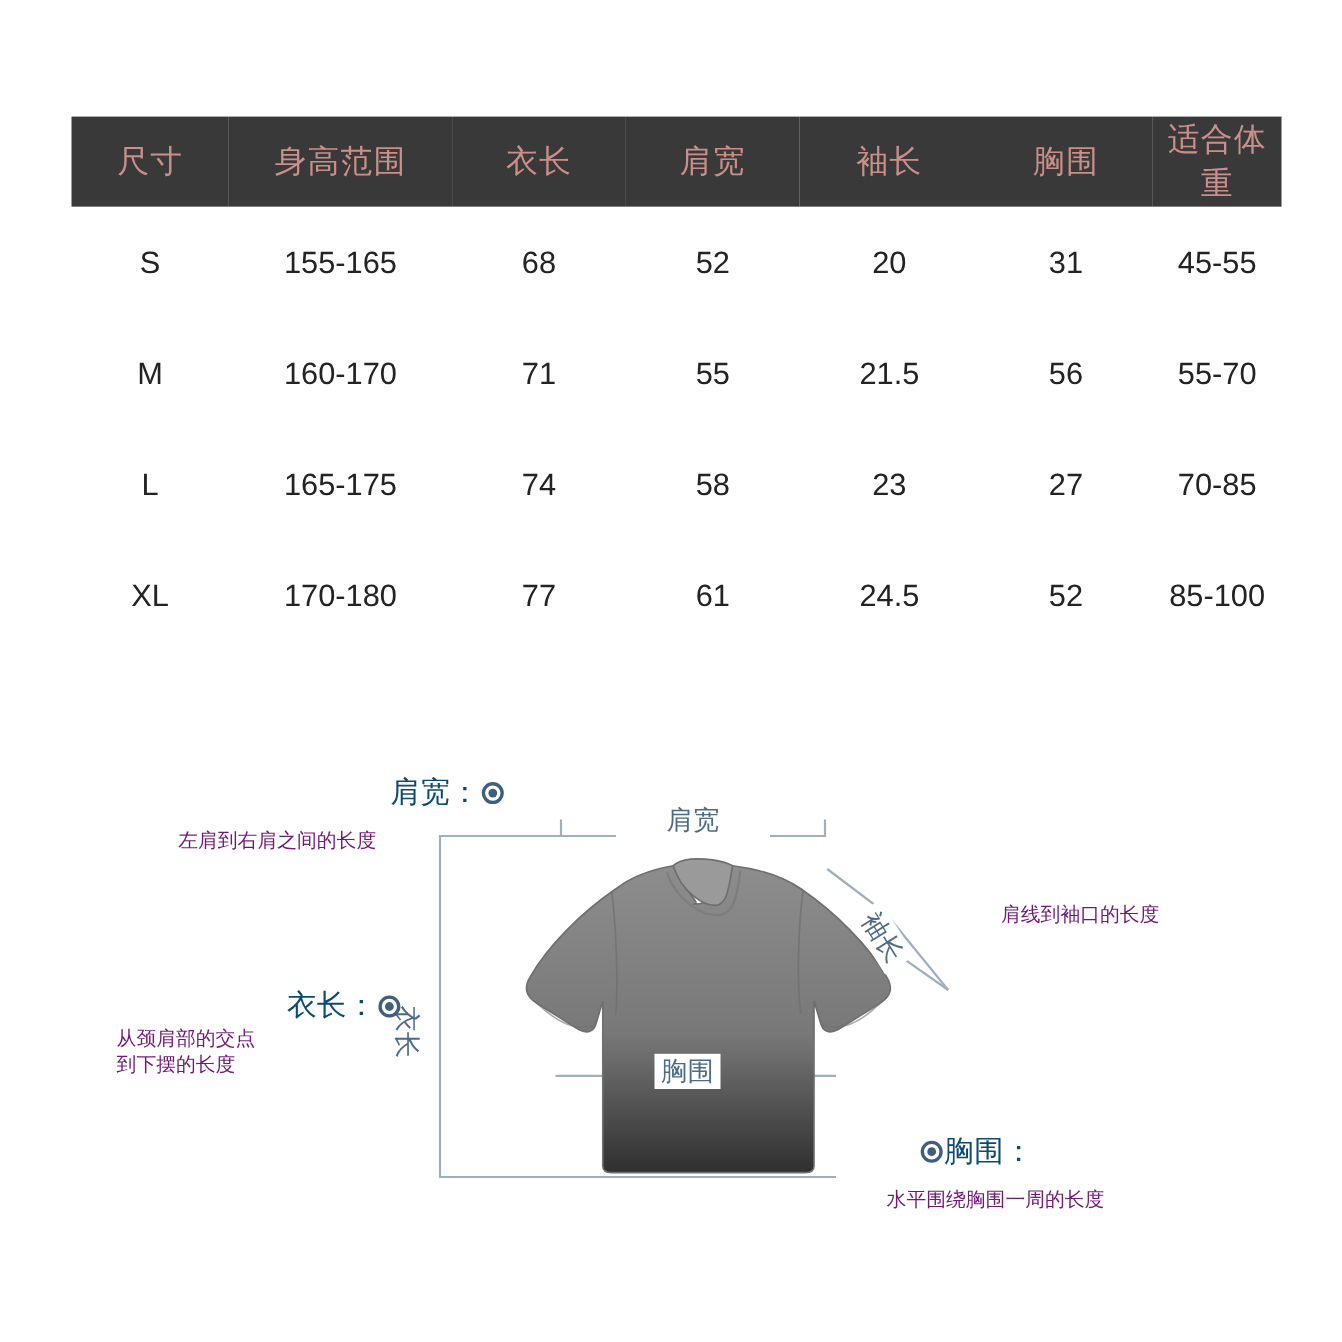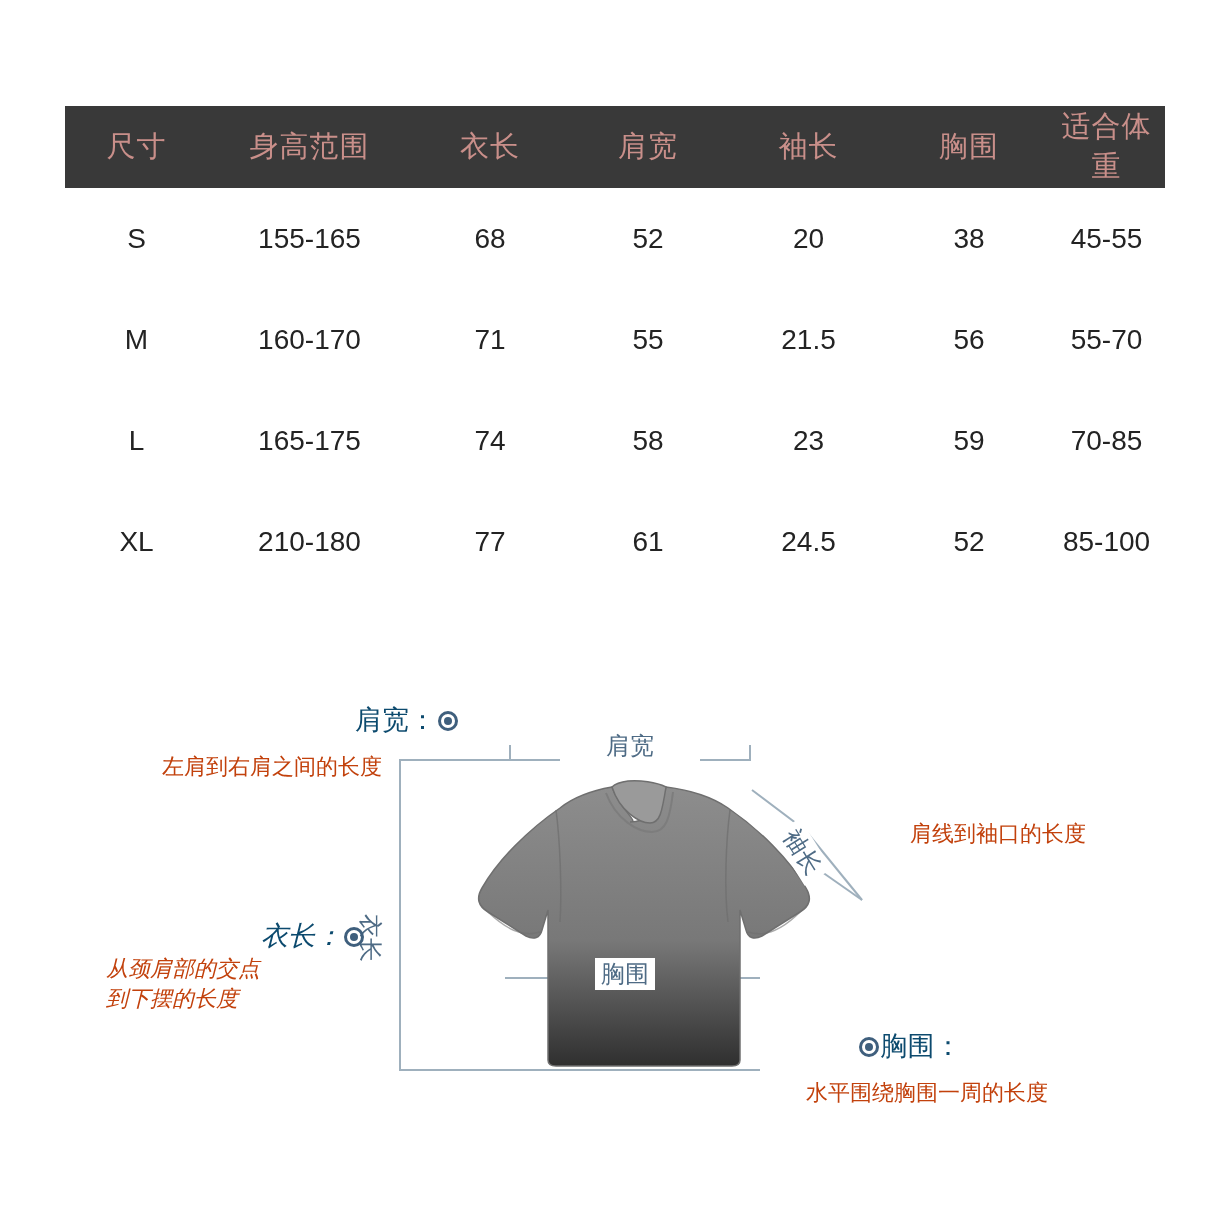--- a/index.html
+++ b/index.html
@@ -76,22 +76,22 @@
     position: absolute;
     color: #4e6b85;
     font-family: "Liberation Sans", "DejaVu Sans", sans-serif;
   }
   .note-title {
     font-size: 27px;
     color: #0c4a6e;
     white-space: nowrap;
   }
   .note-desc {
-    font-size: 22px;
-    color: #c2410c;
+    font-size: 18px;
+    color: #701a75;
     white-space: nowrap;
     line-height: 1.35;
   }
   .bullet {
     display: inline-block;
     width: 20px; height: 20px;
     border-radius: 50%;
     border: 3px solid #3f5f7d;
     position: relative;
     vertical-align: -2px;
@@ -107,21 +107,21 @@
   }
 
   
   #note-shoulder { left: 150px; top: 702px; text-align: left; }
   #note-shoulder .note-title { margin-left: 205px; }
   #note-shoulder .note-desc { margin-top: 14px; margin-left: 12px; }
 
   #note-sleeve { left: 868px; top: 795px; text-align: left; }
   #note-sleeve .note-desc { margin-top: 24px; margin-left: 42px; }
 
-  #note-length { left: 106px; top: 918px; text-align: center; width: 260px; font-style: italic; }
+  #note-length { left: 106px; top: 896px; text-align: center; width: 260px; }
   #note-length .note-title { text-align: right; }
   #note-length .note-desc { margin-top: 0; text-align: left; }
 
   #note-bust { left: 770px; top: 1028px; text-align: center; }
   #note-bust .note-desc { margin-top: 14px; margin-left: 36px; }
 
   .dim-label {
     position: absolute;
     color: #4e6b85;
     font-size: 24px;
@@ -169,44 +169,44 @@
           <th>适合体重</th>
         </tr>
       </thead>
       <tbody>
         <tr>
           <td>S</td>
           <td>155-165</td>
           <td>68</td>
           <td>52</td>
           <td>20</td>
-          <td>38</td>
+          <td>31</td>
           <td>45-55</td>
         </tr>
         <tr>
           <td>M</td>
           <td>160-170</td>
           <td>71</td>
           <td>55</td>
           <td>21.5</td>
           <td>56</td>
           <td>55-70</td>
         </tr>
         <tr>
           <td>L</td>
           <td>165-175</td>
           <td>74</td>
           <td>58</td>
           <td>23</td>
-          <td>59</td>
+          <td>27</td>
           <td>70-85</td>
         </tr>
         <tr>
           <td>XL</td>
-          <td>210-180</td>
+          <td>170-180</td>
           <td>77</td>
           <td>61</td>
           <td>24.5</td>
           <td>52</td>
           <td>85-100</td>
         </tr>
       </tbody>
     </table>
   </div>
 

